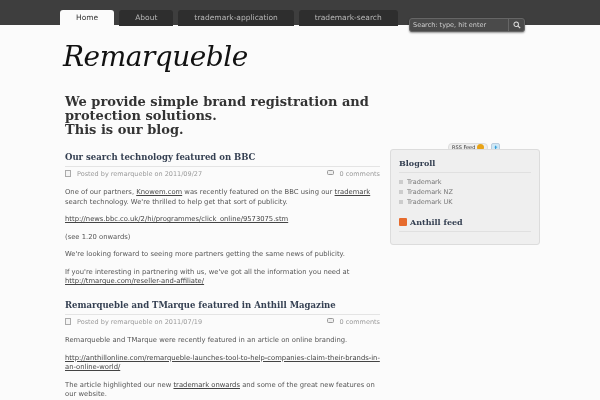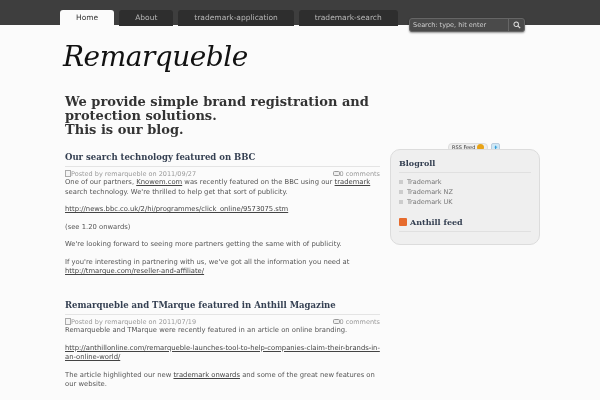--- a/index.html
+++ b/index.html
@@ -15,31 +15,31 @@
   .search input { flex: 1; width: 98px; height: 12px; background: transparent; border: none; outline: none; color: #ddd; font-size: 6.5px; padding-left: 3px; font-family: "DejaVu Sans", sans-serif; }
   .search input::placeholder { color: #cfcfcf; }
   .search-btn { width: 16px; height: 12px; border-left: 1px solid #666; display: flex; align-items: center; justify-content: center; cursor: pointer; }
 
   .logo { position: absolute; left: 63px; top: 40px; font-family: "DejaVu Serif", serif; font-style: italic; font-size: 28px; color: #111; letter-spacing: -0.5px; }
   .tagline { position: absolute; left: 65px; top: 95px; width: 320px; font-family: "DejaVu Serif", serif; font-weight: bold; font-size: 13px; line-height: 14px; color: #333; }
 
   .post { position: absolute; left: 65px; width: 315px; }
   .post-title { font-family: "DejaVu Serif", serif; font-weight: bold; font-size: 8.5px; color: #354052; cursor: pointer; }
   .post-meta { margin-top: 4px; border-top: 1px solid #e4e4e4; padding-top: 2px; display: flex; justify-content: space-between; font-size: 6.5px; color: #9a9a9a; height: 12px; align-items: center; }
-  .meta-left, .meta-right { display: flex; align-items: center; gap: 0; }
-  .post-body { font-size: 6.8px; line-height: 9.5px; color: #555; }
+  .meta-left, .meta-right { display: flex; gap: 6px; }
+  .post-body { margin-top: 10px; font-size: 6.8px; line-height: 9.5px; color: #555; }
   .post-body p { margin-bottom: 8px; }
   .post-body a { color: #444; text-decoration: underline; cursor: pointer; }
 
   .feed-icons { position: absolute; left: 448px; top: 143px; display: flex; gap: 3px; align-items: center; }
   .rss-pill { height: 9px; padding: 0 3px; font-size: 5px; line-height: 9px; background: #eee; border: 1px solid #ddd; border-radius: 4px; color: #333; display: flex; align-items: center; gap: 2px; cursor: pointer; }
   .rss-dot { width: 7px; height: 7px; border-radius: 50%; background: #e8a317; display: inline-block; }
   .tw-btn { width: 9px; height: 9px; background: #cfe8f6; border: 1px solid #bcd; border-radius: 2px; font-size: 6px; line-height: 8px; text-align: center; color: #2a9ad8; font-weight: bold; cursor: pointer; }
 
-  .sidebar { position: absolute; left: 390px; top: 149px; width: 150px; height: 96px; background: #efefef; border: 1px solid #dcdcdc; border-radius: 10px; padding: 8px; }
+  .sidebar { position: absolute; left: 390px; top: 149px; width: 150px; height: 96px; background: #efefef; border: 1px solid #dcdcdc; border-radius: 3px; padding: 8px; }
   .side-h { font-family: "DejaVu Serif", serif; font-weight: bold; font-size: 8px; color: #354052; padding-bottom: 4px; border-bottom: 1px solid #e0e0e0; margin-bottom: 4px; display: flex; align-items: center; gap: 3px; }
   .side-list { list-style: none; margin-bottom: 10px; }
   .side-list li { font-size: 6.5px; color: #777; line-height: 10px; display: flex; align-items: center; gap: 4px; cursor: pointer; }
   .bullet { width: 4px; height: 4px; background: #ccc; display: inline-block; }
   .rss-square { width: 8px; height: 8px; background: #e66b2d; border-radius: 1px; display: inline-block; }
 </style>
 </head>
 <body>
 
 <div class="topbar">
@@ -80,21 +80,21 @@
       <svg width="7" height="6" viewBox="0 0 7 6">
           <rect x="0.5" y="0.5" width="6" height="4" rx="1" fill="#eee" stroke="#999"></rect>
         </svg>
       <span>0 comments</span>
     </span>
   </div>
   <div class="post-body">
     <p><span>One of our partners, </span><a>Knowem.com</a><span> was recently featured on the BBC using our </span><a>trademark</a><span> search technology.  We're thrilled to help get that sort of publicity.</span></p>
     <p><a>http://news.bbc.co.uk/2/hi/programmes/click_online/9573075.stm</a></p>
     <p>(see 1.20 onwards)</p>
-    <p>We're looking forward to seeing more partners getting the same with of publicity.</p>
+    <p>We're looking forward to seeing more partners getting the same news of publicity.</p>
     <p><span>If you're interesting in partnering with us, we've got all the information you need at </span><a>http://tmarque.com/reseller-and-affiliate/</a></p>
   </div>
 </div>
 
 <div class="post" style="top:300px">
   <div class="post-title">Remarqueble and TMarque featured in Anthill Magazine</div>
   <div class="post-meta">
     <span class="meta-left">
       <svg width="6" height="7" viewBox="0 0 6 7">
           <rect x="0.5" y="0.5" width="5" height="6" fill="#f4f4f4" stroke="#aaa"></rect>

